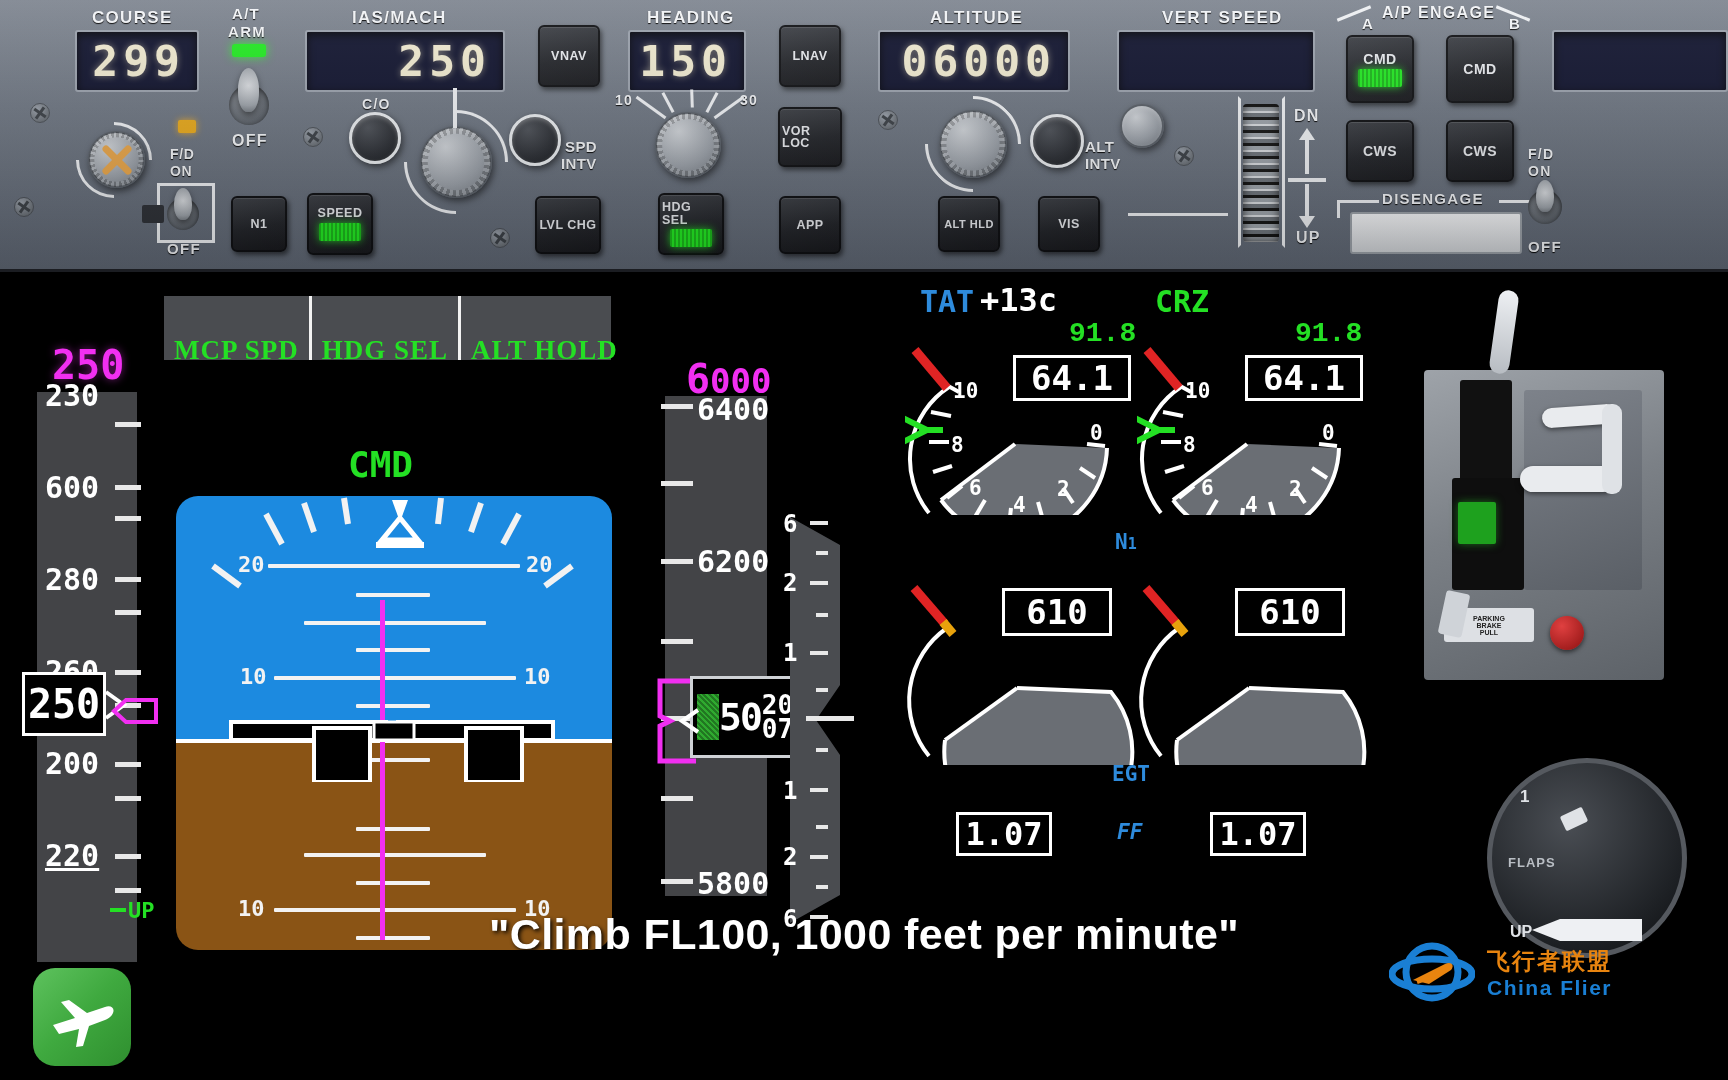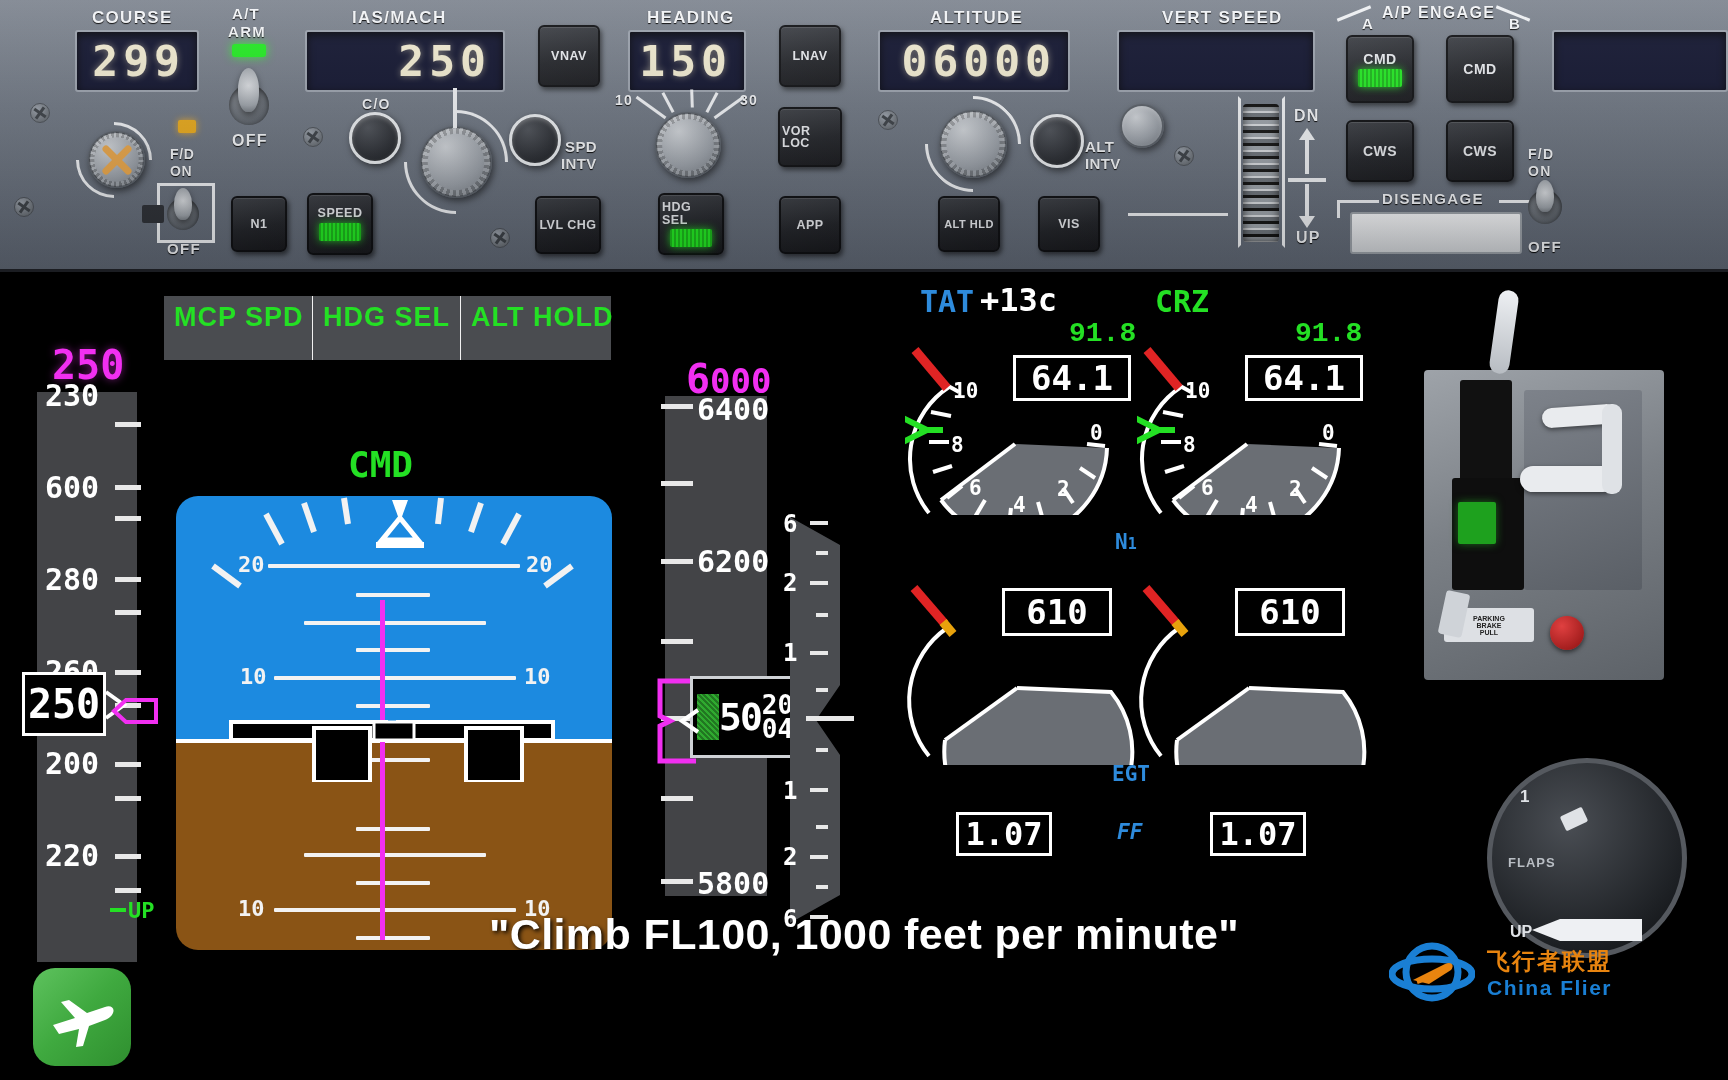--- a/index.html
+++ b/index.html
@@ -102,23 +102,23 @@
   .disengage-bar{
     position:absolute; background: linear-gradient(180deg,#f3f4f6,#cfd2d6);
     border:2px solid #9aa0a7; border-radius:3px;
   }
 
   
   .fma-strip {
     position: absolute; background: #4a4c50; display: flex; align-items: flex-start;
   }
   .fma-cell {
-    color: #24e024; font-family: Liberation Sans, sans-serif;
+    color: #24e024; font-family: Liberation Serif, serif;
     font-size: 27px; font-weight: bold; letter-spacing: 1px;
-    padding: 6px 10px 0 10px; text-align: center; white-space: nowrap;
+    padding: 6px 10px 0 10px; text-align: center; white-space: nowrap; margin-top: 33px;
   }
   .fma-div { width: 4px; background: #f2f2f2; align-self: stretch; }
 
   .mag-num {
     position: absolute; color: #f12ff1;
     font-family: "DejaVu Sans Mono", monospace; font-weight: bold;
     text-shadow: 0 0 8px rgba(255,60,255,.45);
   }
   .tape {
     position: absolute; background: #434447;
@@ -362,21 +362,21 @@
     <div class="tape-tick" style="left:78px;top:124px;width:26px;height:5px;"></div>
     <div class="tape-num" style="left:8px;top:170px;">280</div>
     <div class="tape-tick" style="left:78px;top:185px;width:26px;height:5px;"></div>
     <div class="tape-tick" style="left:78px;top:218px;width:26px;height:5px;"></div>
     <div class="tape-num" style="left:8px;top:262px;">260</div>
     <div class="tape-tick" style="left:78px;top:278px;width:26px;height:5px;"></div>
     <div class="tape-tick" style="left:78px;top:311px;width:26px;height:5px;"></div>
     <div class="tape-num" style="left:8px;top:354px;">200</div>
     <div class="tape-tick" style="left:78px;top:370px;width:26px;height:5px;"></div>
     <div class="tape-tick" style="left:78px;top:404px;width:26px;height:5px;"></div>
-    <div class="tape-num" style="left:8px;top:446px;">220</div>
+    <div class="tape-num" style="left:8px;top:446px;text-decoration:underline;">220</div>
     <div class="tape-tick" style="left:78px;top:462px;width:26px;height:5px;"></div>
     <div class="tape-tick" style="left:78px;top:496px;width:26px;height:5px;"></div>
   </div>
 
   <div class="readout-box" style="left:22px;top:672px;width:84px;height:64px;font-size:40px;">250</div>
   <div style="position:absolute;left:104px;top:690px;width:30px;height:30px;">
     <svg width="30" height="30" viewBox="0 0 30 30">
         <polyline points="2,2 20,15 2,28" fill="none" stroke="#fff" stroke-width="4"></polyline>
       </svg>
   </div>
@@ -468,21 +468,21 @@
     <svg width="44" height="86" viewBox="0 0 44 86">
         <polyline points="42,3 6,3 6,38 16,43 6,48 6,83 42,83" fill="none" stroke="#f12ff1" stroke-width="5"></polyline>
       </svg>
   </div>
 
   <div style="position:absolute;left:690px;top:676px;width:108px;height:82px;border:3px solid #cfd2d6;background:#000;display:flex;align-items:center;">
     <div style="width:22px;height:46px;background:#2faa2f;margin-left:4px;background-image:repeating-linear-gradient(45deg,rgba(0,0,0,.3) 0 2px,transparent 2px 4px);"></div>
     <span style="color:#fff;font-family:'DejaVu Sans Mono',monospace;font-weight:bold;font-size:38px;letter-spacing:-2px;">50</span>
     <span style="display:flex;flex-direction:column;align-items:center;color:#fff;font-family:'DejaVu Sans Mono',monospace;font-weight:bold;font-size:26px;line-height:.93;margin-left:1px;">
       <span>20</span>
-      <span>04</span>
+      <span>07</span>
     </span>
   </div>
   <div style="position:absolute;left:676px;top:708px;width:26px;height:26px;">
     <svg width="26" height="26" viewBox="0 0 26 26">
         <polyline points="22,2 6,13 22,24" fill="none" stroke="#fff" stroke-width="4"></polyline>
       </svg>
   </div>
 
   <div style="position:absolute;left:782px;top:505px;width:72px;height:430px;">
     <svg width="72" height="430" viewBox="0 0 72 430">

